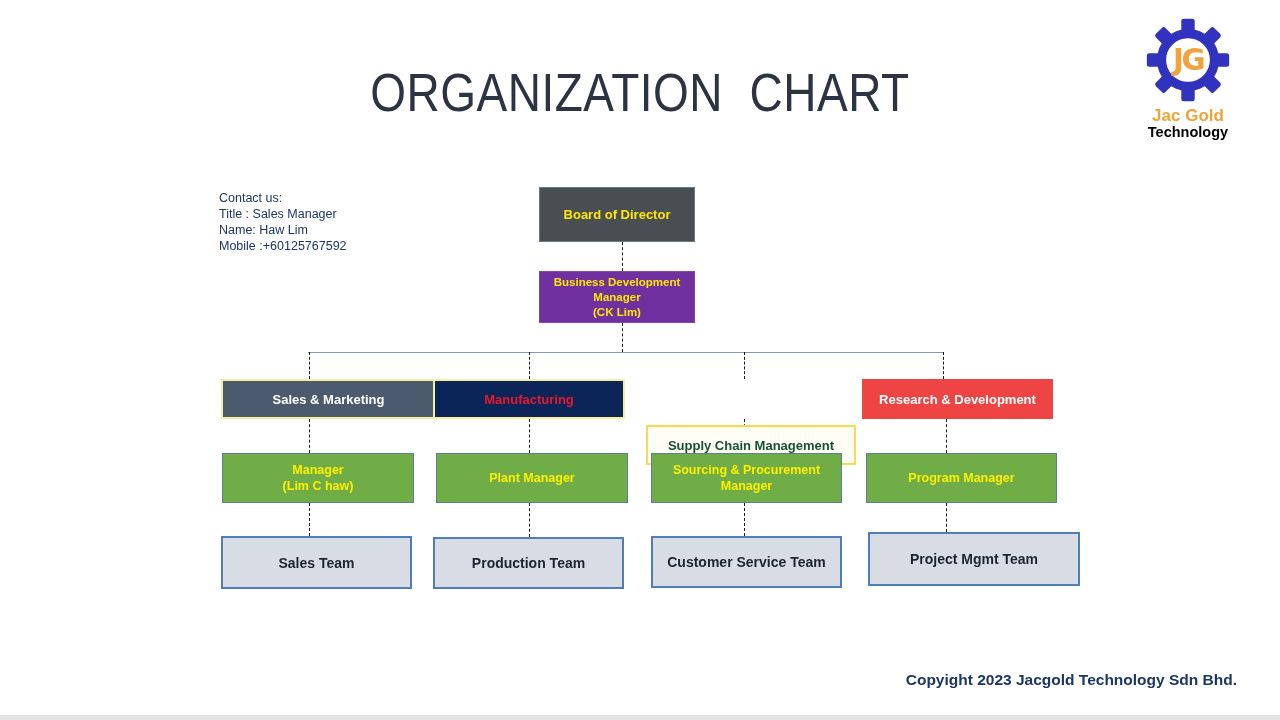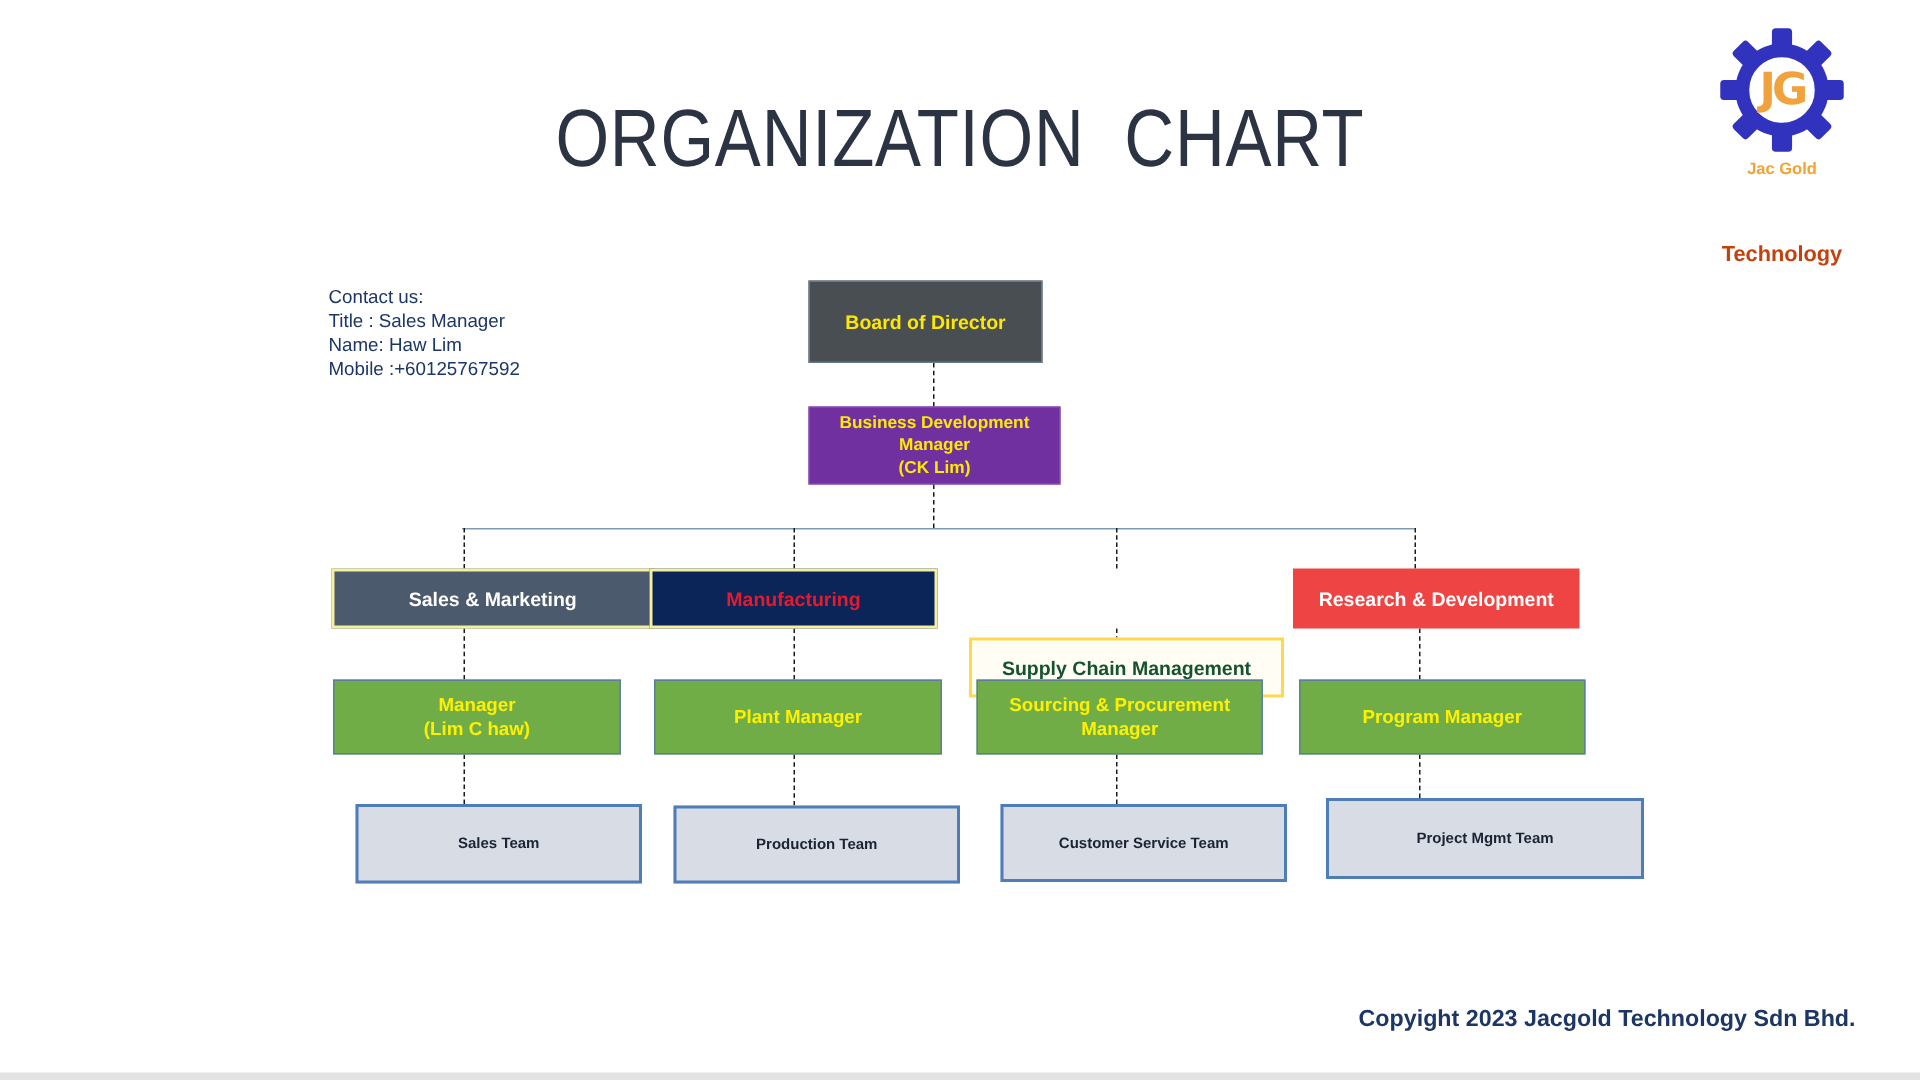--- a/index.html
+++ b/index.html
@@ -19,43 +19,43 @@
     font-size:46px; font-weight:400; color:#2c3444;
     white-space:pre; letter-spacing:0.5px;
     transform:scaleY(1.18); transform-origin:center top;
   }
 
   
   #logo {
     position:absolute; top:18px; left:1138px; width:100px;
     text-align:center; line-height:1.05;
   }
-  #logo .name1 { color:#f2a335; font-weight:bold; font-size:11px; margin-top:1px; }
-  #logo .name2 { color:#c2410c; font-weight:bold; font-size:14.5px;margin-top:44px; }
+  #logo .name1 { color:#f2a335; font-weight:bold; font-size:17px; margin-top:1px; }
+  #logo .name2 { color:#000000; font-weight:bold; font-size:14.5px; }
 
   
   #contact {
     position:absolute; left:219px; top:190px;
     color:#1c3666; font-size:12.5px; line-height:16px;
   }
 
   
   .node {
     position:absolute;
     display:flex; align-items:center; justify-content:center;
     text-align:center; font-weight:bold;
     white-space:pre-line;
   }
   #node-board {
     left:539px; top:187px; width:156px; height:55px;
     background:#494e53; color:#ffe800;
     border:1px solid #68798c; font-size:13px;
   }
   #node-bdm {
-    left:539px; top:271px; width:168px; height:52px;
+    left:539px; top:271px; width:156px; height:52px;
     background:#7030a0; color:#ffe800;
     border:1px solid #8445b0;
     font-size:11.5px; line-height:15px;
   }
   .dept { top:379px; height:40px; font-size:13px; }
   #dept-0 { left:221px; width:215px; background:#4b5a6c; color:#ffffff; border:2px solid #f6efa0; }
   #dept-1 { left:433px; width:192px; background:#0b2559; color:#e8192c; border:2px solid #f6efa0; }
   #dept-2 { left:646px; width:210px; background:#fffdf4; color:#14532d; border:2px solid #ffd94d;margin-top:46px; }
   #dept-3 { left:862px; width:191px; background:#ef4444; color:#ffffff; }
   .mgr {
@@ -63,21 +63,21 @@
     background:#70ad47; color:#fdf000;
     border:1px solid #5c7f9b;
     font-size:12.5px; line-height:16px;
   }
   #mgr-0 { left:222px; width:192px; }
   #mgr-1 { left:436px; width:192px; }
   #mgr-2 { left:651px; width:191px; }
   #mgr-3 { left:866px; width:191px; }
   .team {
     background:#d7dce5; color:#1b2433;
-    border:2px solid #4f7db8; font-size:10px;margin-left:16px;
+    border:2px solid #4f7db8; font-size:14px;
   }
   #team-0 { left:221px; top:536px; width:191px; height:53px; }
   #team-1 { left:433px; top:537px; width:191px; height:52px; }
   #team-2 { left:651px; top:536px; width:191px; height:52px; }
   #team-3 { left:868px; top:532px; width:212px; height:54px; }
 
   
   .vdash { position:absolute; width:0; border-left:1.5px dashed #1a1a1a; }
   .hsolid { position:absolute; height:0; border-top:1px solid #7f9ab8; }
   #v-root    { left:622px; top:242px; height:29px; }

